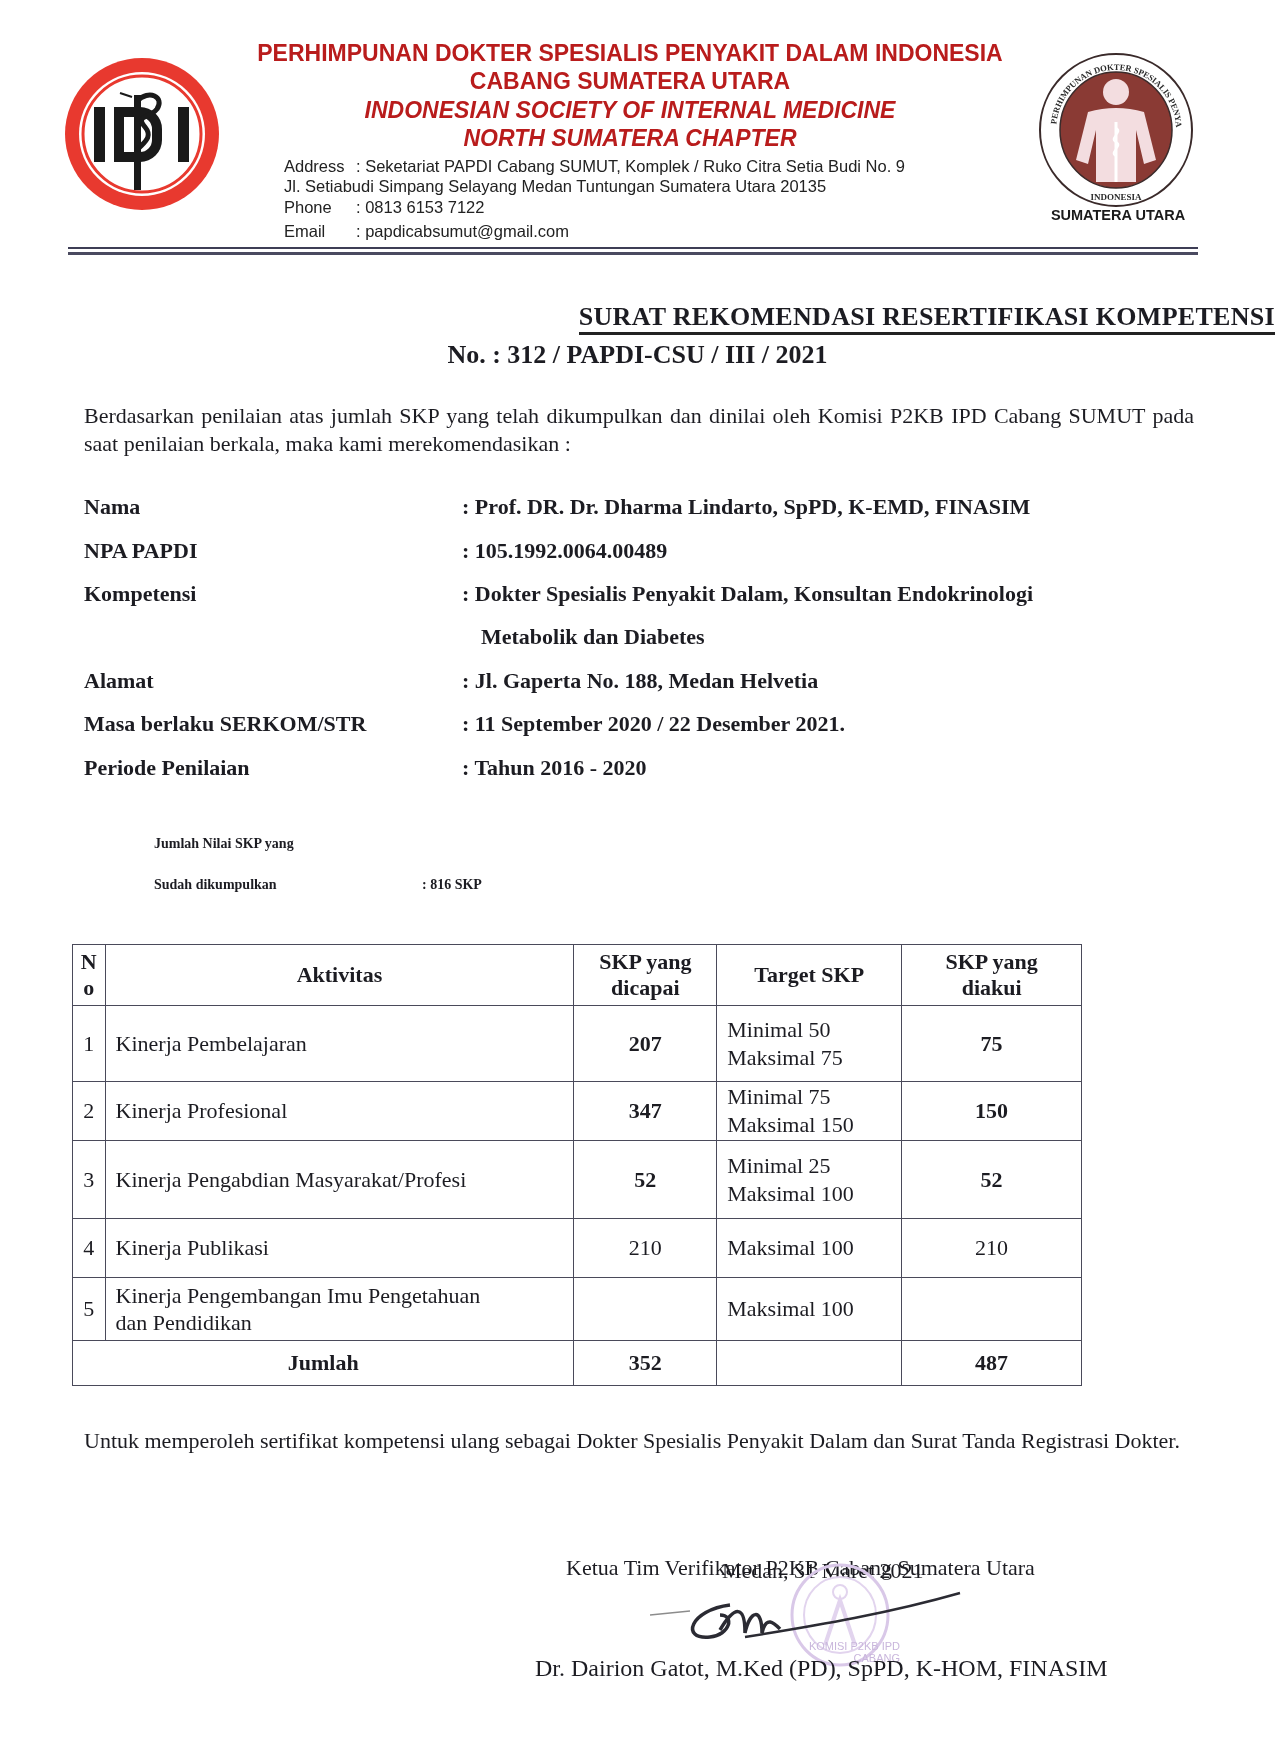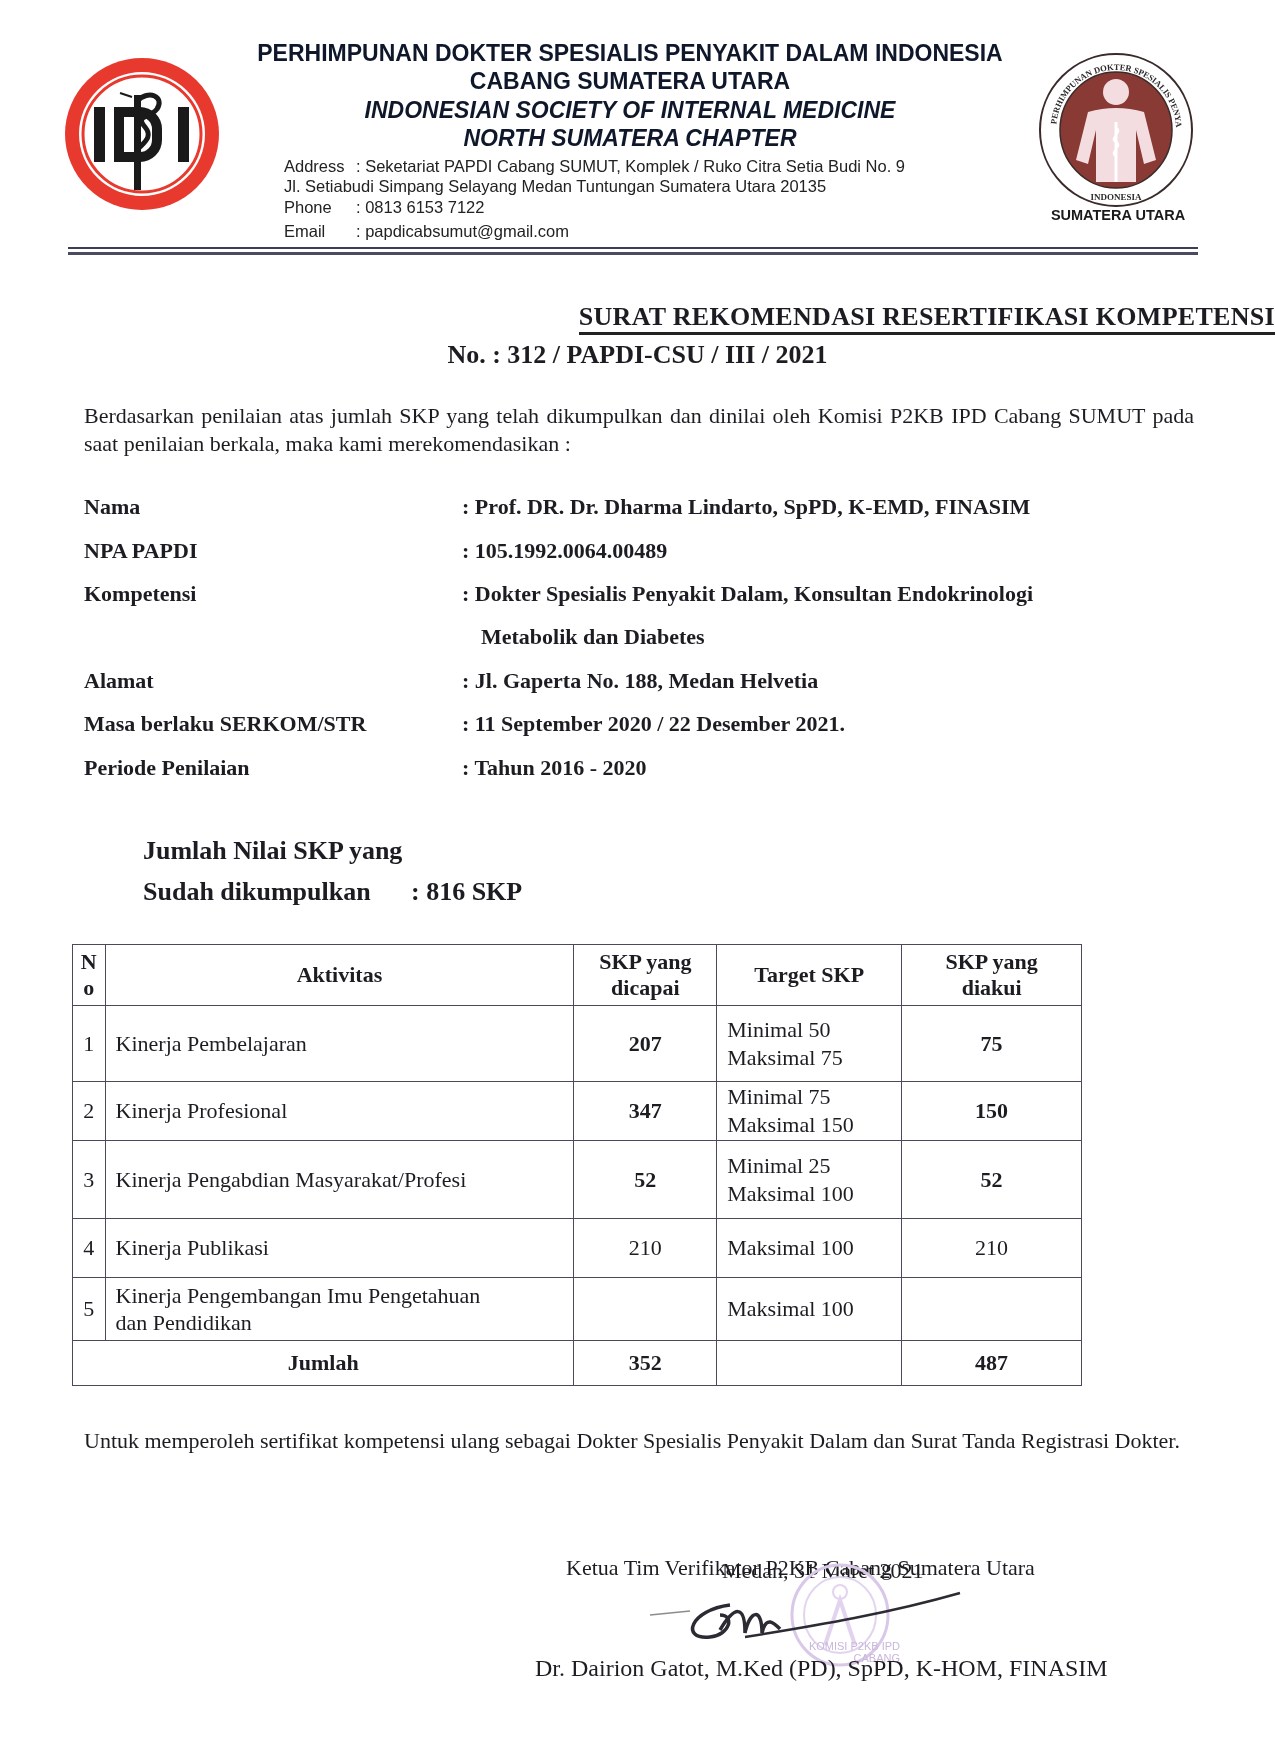--- a/index.html
+++ b/index.html
@@ -1,19 +1,19 @@
 <!DOCTYPE html>
 <html><head>
 <meta charset="utf-8">
 <style>
   html, body { margin: 0; padding: 0; background: #ffffff; }
   body { width: 1275px; height: 1754px; position: relative; overflow: hidden; color: #1c1c22; }
 
   
-  .org-line { position: absolute; left: 215px; width: 830px; text-align: center; font-family: "Liberation Sans", sans-serif; font-weight: bold; color: #0f172a; }
+  .org-line { position: absolute; left: 215px; width: 830px; text-align: center; font-family: "Liberation Sans", sans-serif; font-weight: bold; color: #b91c1c; }
   .org-1 { top: 40px; font-size: 23px; }
   .org-2 { top: 68px; font-size: 23px; }
   .org-3 { top: 97px; font-size: 23px; font-style: italic; }
   .org-4 { top: 125px; font-size: 23px; font-style: italic; }
   .contact { position: absolute; left: 284px; font-family: "Liberation Sans", sans-serif; font-size: 16.5px; color: #222; line-height: 20px; }
   .contact .lbl { display: inline-block; width: 72px; }
   .rule-a { position: absolute; left: 68px; width: 1130px; top: 247px; height: 2px; background: #3d3d55; }
   .rule-b { position: absolute; left: 68px; width: 1130px; top: 252px; height: 3px; background: #4a4a60; }
 
   
@@ -26,21 +26,21 @@
   .doc-title span { border-bottom: 3px solid #222; padding-bottom: 1px; }
   .doc-number { position: absolute; left: 0; width: 1275px; top: 340px; text-align: center; font-family: "Liberation Serif", serif; font-weight: bold; font-size: 26px; }
 
   .intro { position: absolute; left: 84px; width: 1110px; top: 402px; font-family: "Liberation Serif", serif; font-size: 22px; line-height: 28px; text-align: justify; }
 
   
   .field-row { position: absolute; left: 84px; font-family: "Liberation Serif", serif; font-weight: bold; font-size: 22px; }
   .field-label { position: absolute; left: 0; white-space: nowrap; }
   .field-value { position: absolute; left: 378px; white-space: nowrap; }
 
-  .skp-summary { position: absolute; left: 143px; font-family: "Liberation Serif", serif; font-weight: bold; font-size: 26px; white-space: nowrap; }
+  .skp-summary { position: absolute; left: 154px; font-family: "Liberation Serif", serif; font-weight: bold; font-size: 14px; white-space: nowrap; }
 
   
   table.skp { position: absolute; left: 72px; top: 944px; width: 1010px; border-collapse: collapse; font-family: "Liberation Serif", serif; font-size: 22px; }
   table.skp th, table.skp td { border: 1.5px solid #4a4a5a; padding: 0 10px; }
   table.skp th { font-weight: bold; text-align: center; line-height: 26px; height: 60px; }
   table.skp td.no { text-align: center; width: 30px; padding: 0; }
   table.skp td.act { text-align: left; }
   table.skp td.num { text-align: center; }
   table.skp td.bold { font-weight: bold; }
   table.skp td.tgt { text-align: left; line-height: 28px; }

